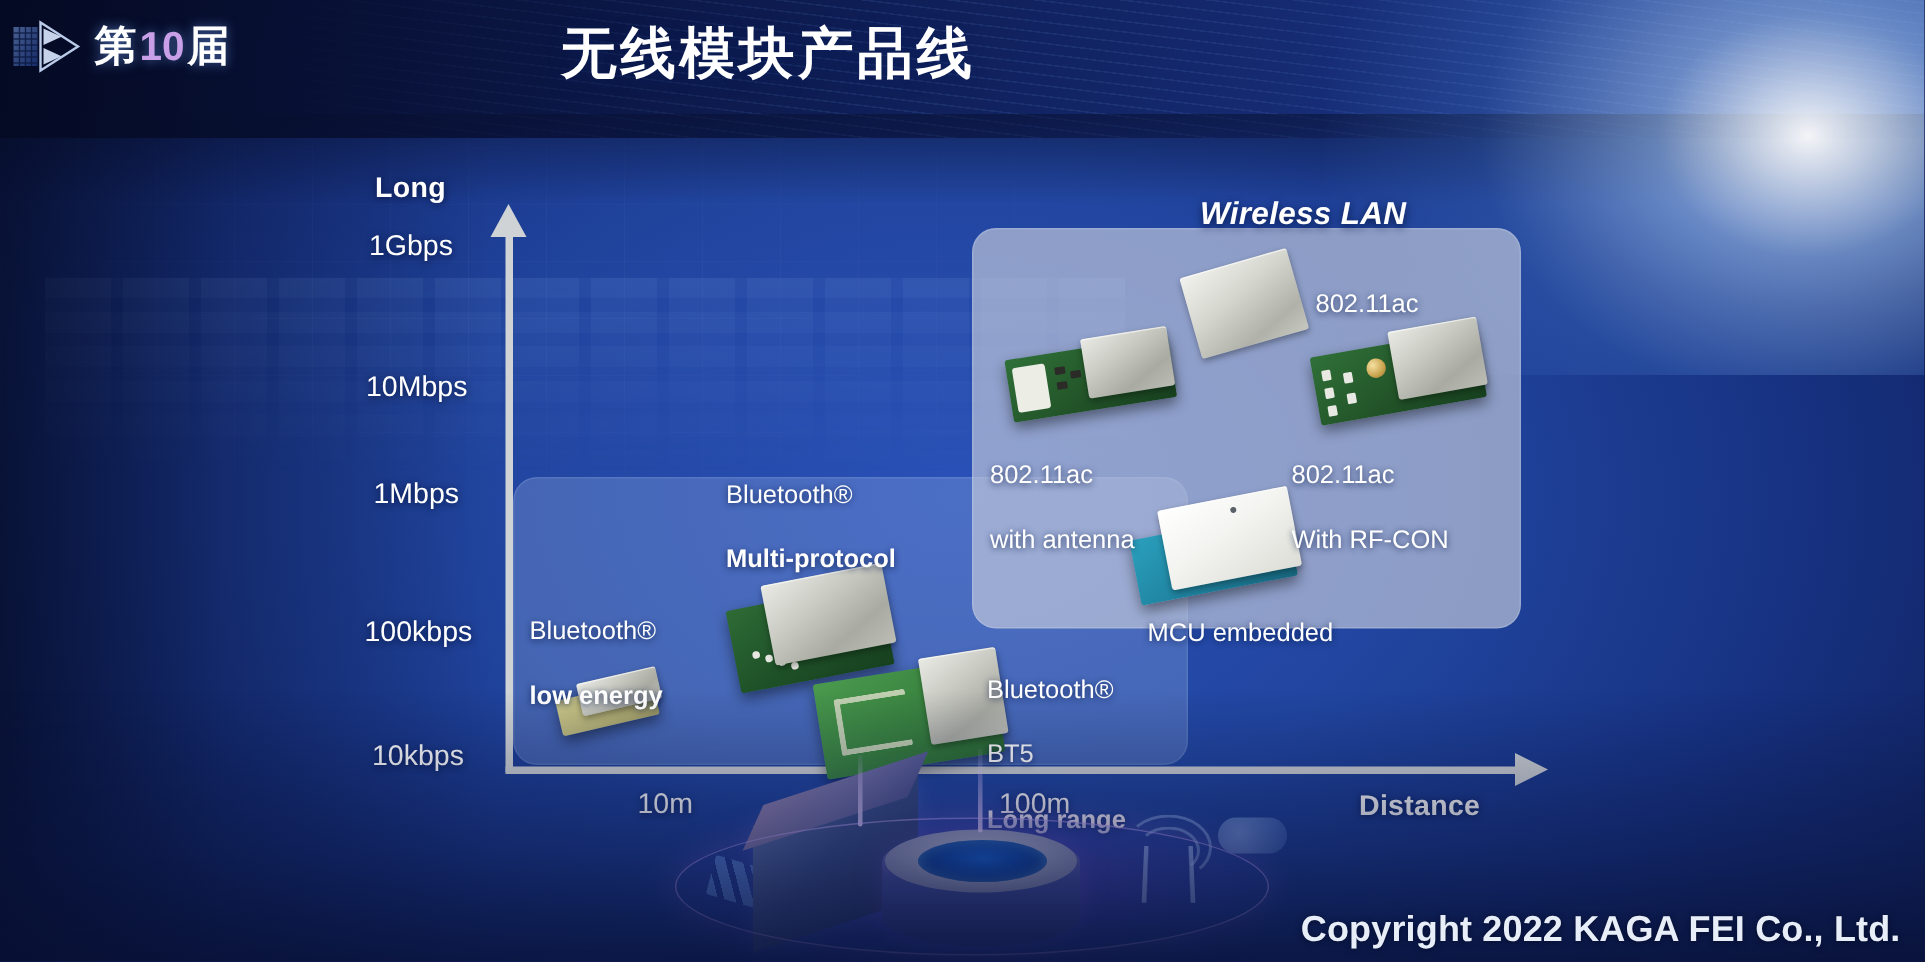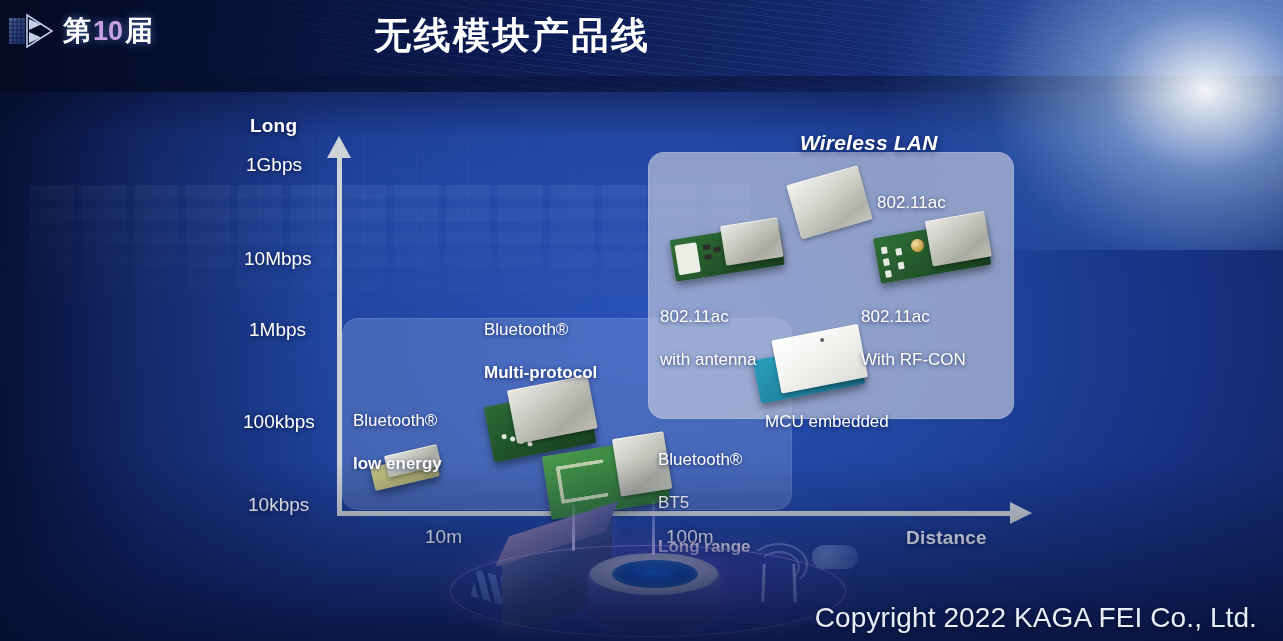--- a/index.html
+++ b/index.html
@@ -323,24 +323,25 @@
     background: radial-gradient(circle at 30% 45%, rgba(170,200,255,0.55), rgba(110,150,230,0.28));
   }
   .tech-illustration .panels {
     position: absolute; left: 34px; top: 62px; width: 56px; height: 28px;
     background: repeating-linear-gradient(62deg, rgba(120,175,255,0.55) 0px, rgba(120,175,255,0.55) 7px, rgba(30,60,150,0.45) 7px, rgba(30,60,150,0.45) 11px);
     transform: skewY(16deg) skewX(-14deg); border-radius: 2px;
   }
 
   
   .copyright {
-    position: absolute; right: 26px; bottom: 7px;
-    color: #e8eef8; font-size: 28px; letter-spacing: 0.1px;
+    position: absolute; right: 16px; bottom: 7px;
+    color: #e8eef8; font-size: 24px; letter-spacing: 0.1px;
     text-shadow: 0 1px 4px rgba(5,12,40,0.9);
     font-family: "Liberation Sans", sans-serif;
+    font-weight: bold;
   }
 </style>
 </head>
 <body>
 
 <div id="slide">
 
   <div class="grid-texture"></div>
   <div class="grid-blocks"></div>
   <div class="top-band"></div>

